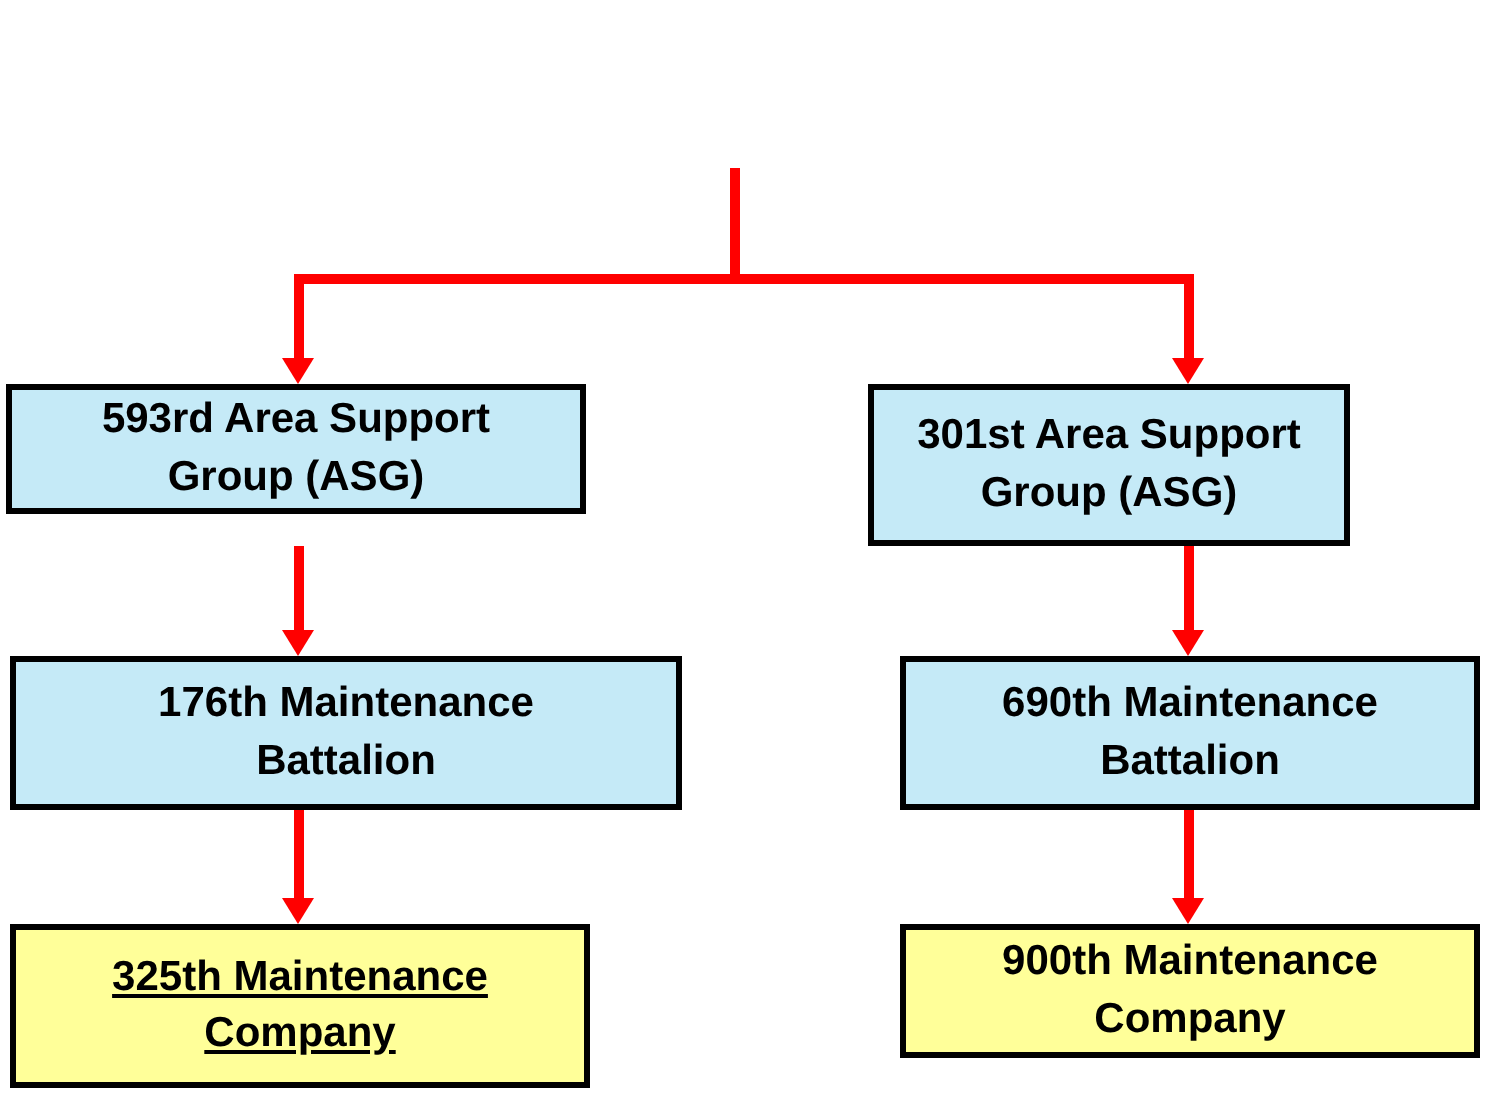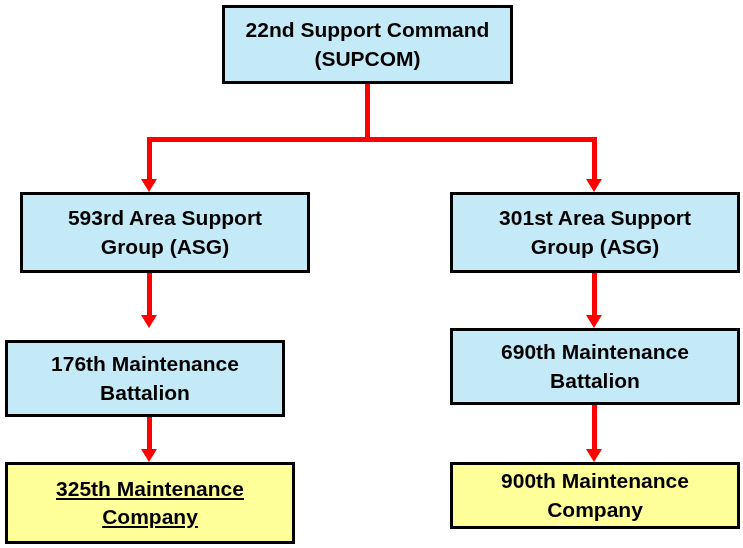--- a/index.html
+++ b/index.html
@@ -27,23 +27,23 @@
     font-size: 21px;
     line-height: 1.35;
     color: var(--text, #000000);
     white-space: pre-line;
   }
   .node.blue   { background: var(--unit-fill, #c5eaf7); }
   .node.yellow { background: var(--company-fill, #ffff99); }
 
   
   #n-supcom { left: 222px; top: 5px;   width: 291px; height: 79px; }
-  #n-asg593 { left: 20px;   top: 192px; width: 290px; height: 81px; }
-  #n-asg301 { left: 450px; top: 192px; width: 290px; height: 81px; }
-  #n-bn176  { left: 5px;   top: 340px; width: 280px; height: 77px; }
+  #n-asg593 { left: 3px;   top: 192px; width: 290px; height: 65px; }
+  #n-asg301 { left: 434px; top: 192px; width: 241px; height: 81px; }
+  #n-bn176  { left: 5px;   top: 328px; width: 336px; height: 77px; }
   #n-bn690  { left: 450px; top: 328px; width: 290px; height: 77px; }
   #n-co325  { left: 5px;   top: 462px; width: 290px; height: 82px; text-decoration: underline; }
   #n-co900  { left: 450px; top: 462px; width: 290px; height: 67px; }
 
   
   .cline {
     position: absolute;
     background: var(--connector, #ff0000);
   }
   .arrowhead {
@@ -85,22 +85,20 @@
   <div class="cline" id="drop-bn176"></div>
   <div class="arrowhead" id="ah-bn176"></div>
   <div class="cline" id="drop-bn690"></div>
   <div class="arrowhead" id="ah-bn690"></div>
 
   <div class="cline" id="drop-co325"></div>
   <div class="arrowhead" id="ah-co325"></div>
   <div class="cline" id="drop-co900"></div>
   <div class="arrowhead" id="ah-co900"></div>
 
-  <div class="node blue" id="n-supcom">22nd Support Command
-(SUPCOM)</div>
 
   <div class="node blue" id="n-asg593">593rd Area Support
 Group (ASG)</div>
 
   <div class="node blue" id="n-asg301">301st Area Support
 Group (ASG)</div>
 
   <div class="node blue" id="n-bn176">176th Maintenance
 Battalion</div>
 

